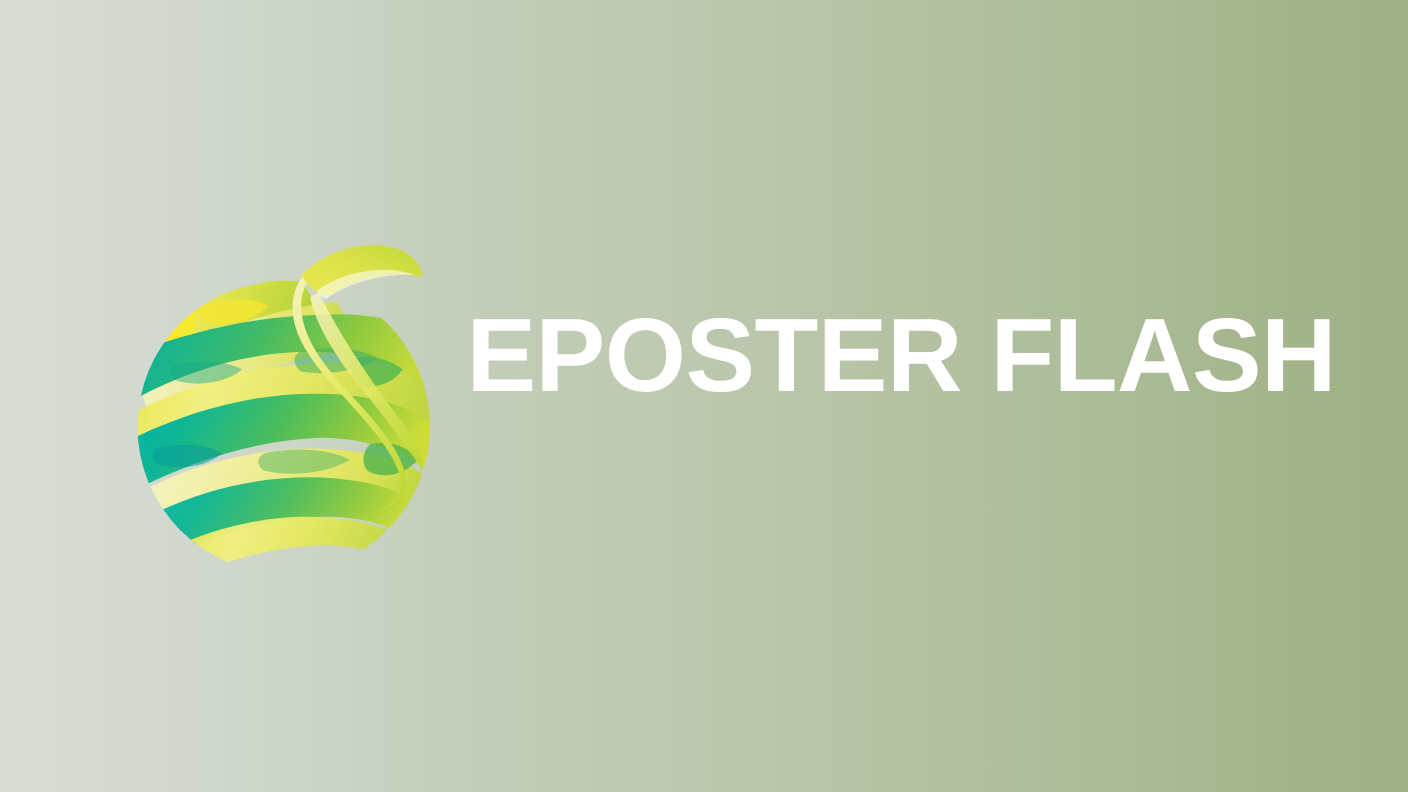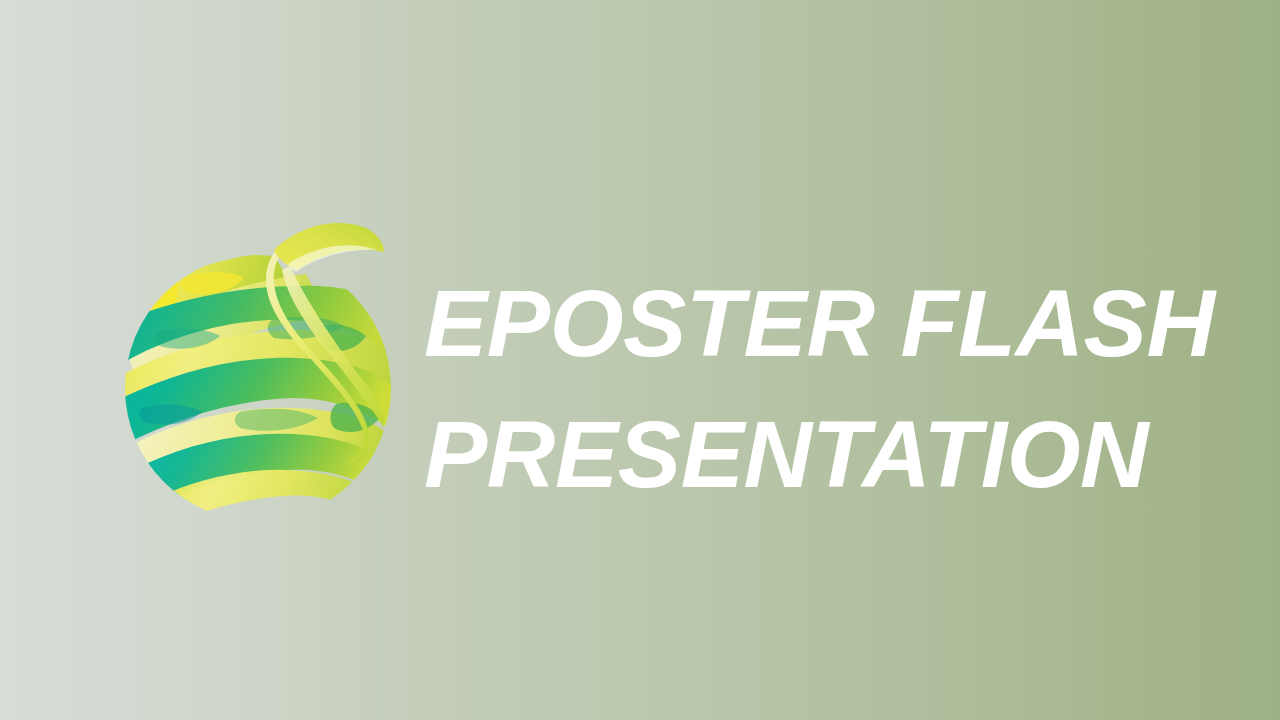--- a/index.html
+++ b/index.html
@@ -56,21 +56,20 @@
     display: block;
     width: 272px;
     height: 306px;
   }
 
   #title-block {
     position: absolute;
     left: 424px;
     top: 258px;
     width: 800px;
-    font-style: italic;
   }
 
   .title-line {
     color: #ffffff;
     font-family: "Liberation Sans", sans-serif;
     font-weight: bold;
     font-size: 95px;
     line-height: 131px;
     letter-spacing: -0.5px;
     white-space: nowrap;
@@ -196,17 +195,16 @@
           <path d="M 152,42 C 176,18 214,8 244,20 C 256,26 262,36 262,44
                    C 236,38 200,44 176,62 C 164,58 156,50 152,42 Z" fill="url(#gLeaf)"></path>
           <path d="M 166,56 C 192,38 228,32 256,42 C 230,40 196,48 174,64
                    C 170,62 168,60 166,56 Z" fill="#ffffff" opacity="0.55"></path>
         </g>
       </svg>
     </div>
 
     <div id="title-block">
       <div class="title-line">EPOSTER FLASH</div>
-      <div class="title-line">PRESENTATION</div>
     </div>
 
   </div>
 </div>
 
 </body></html>

